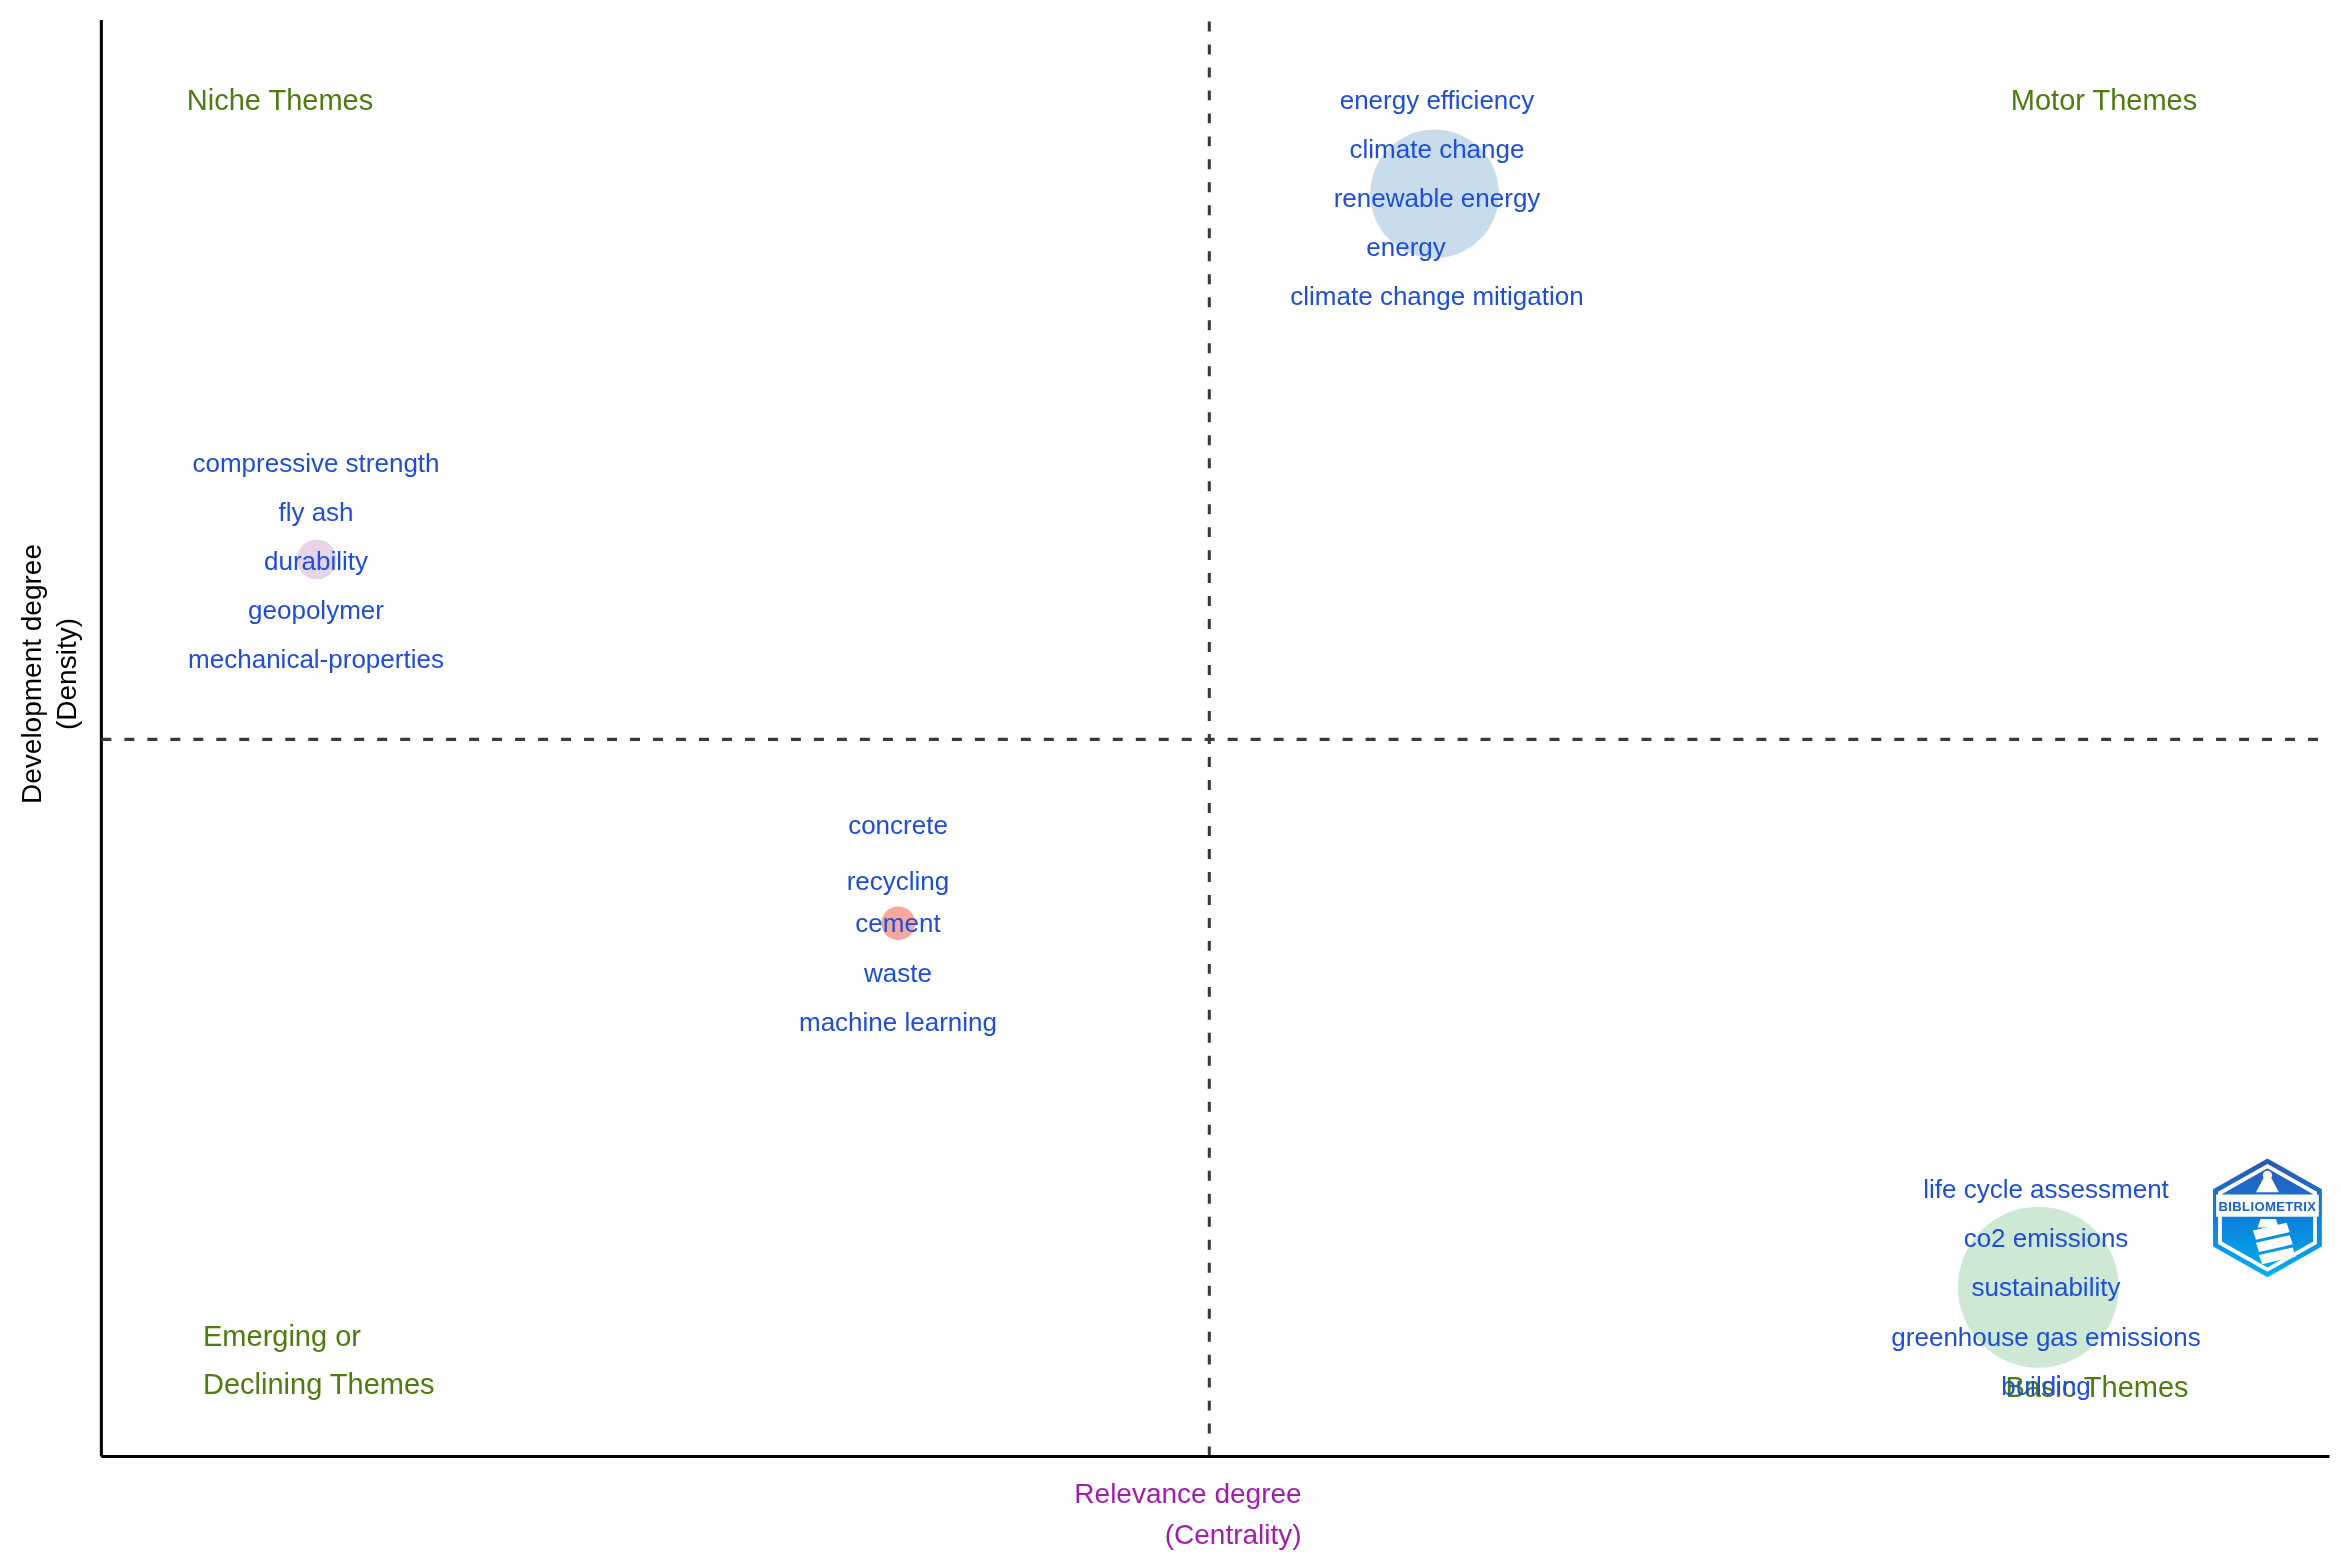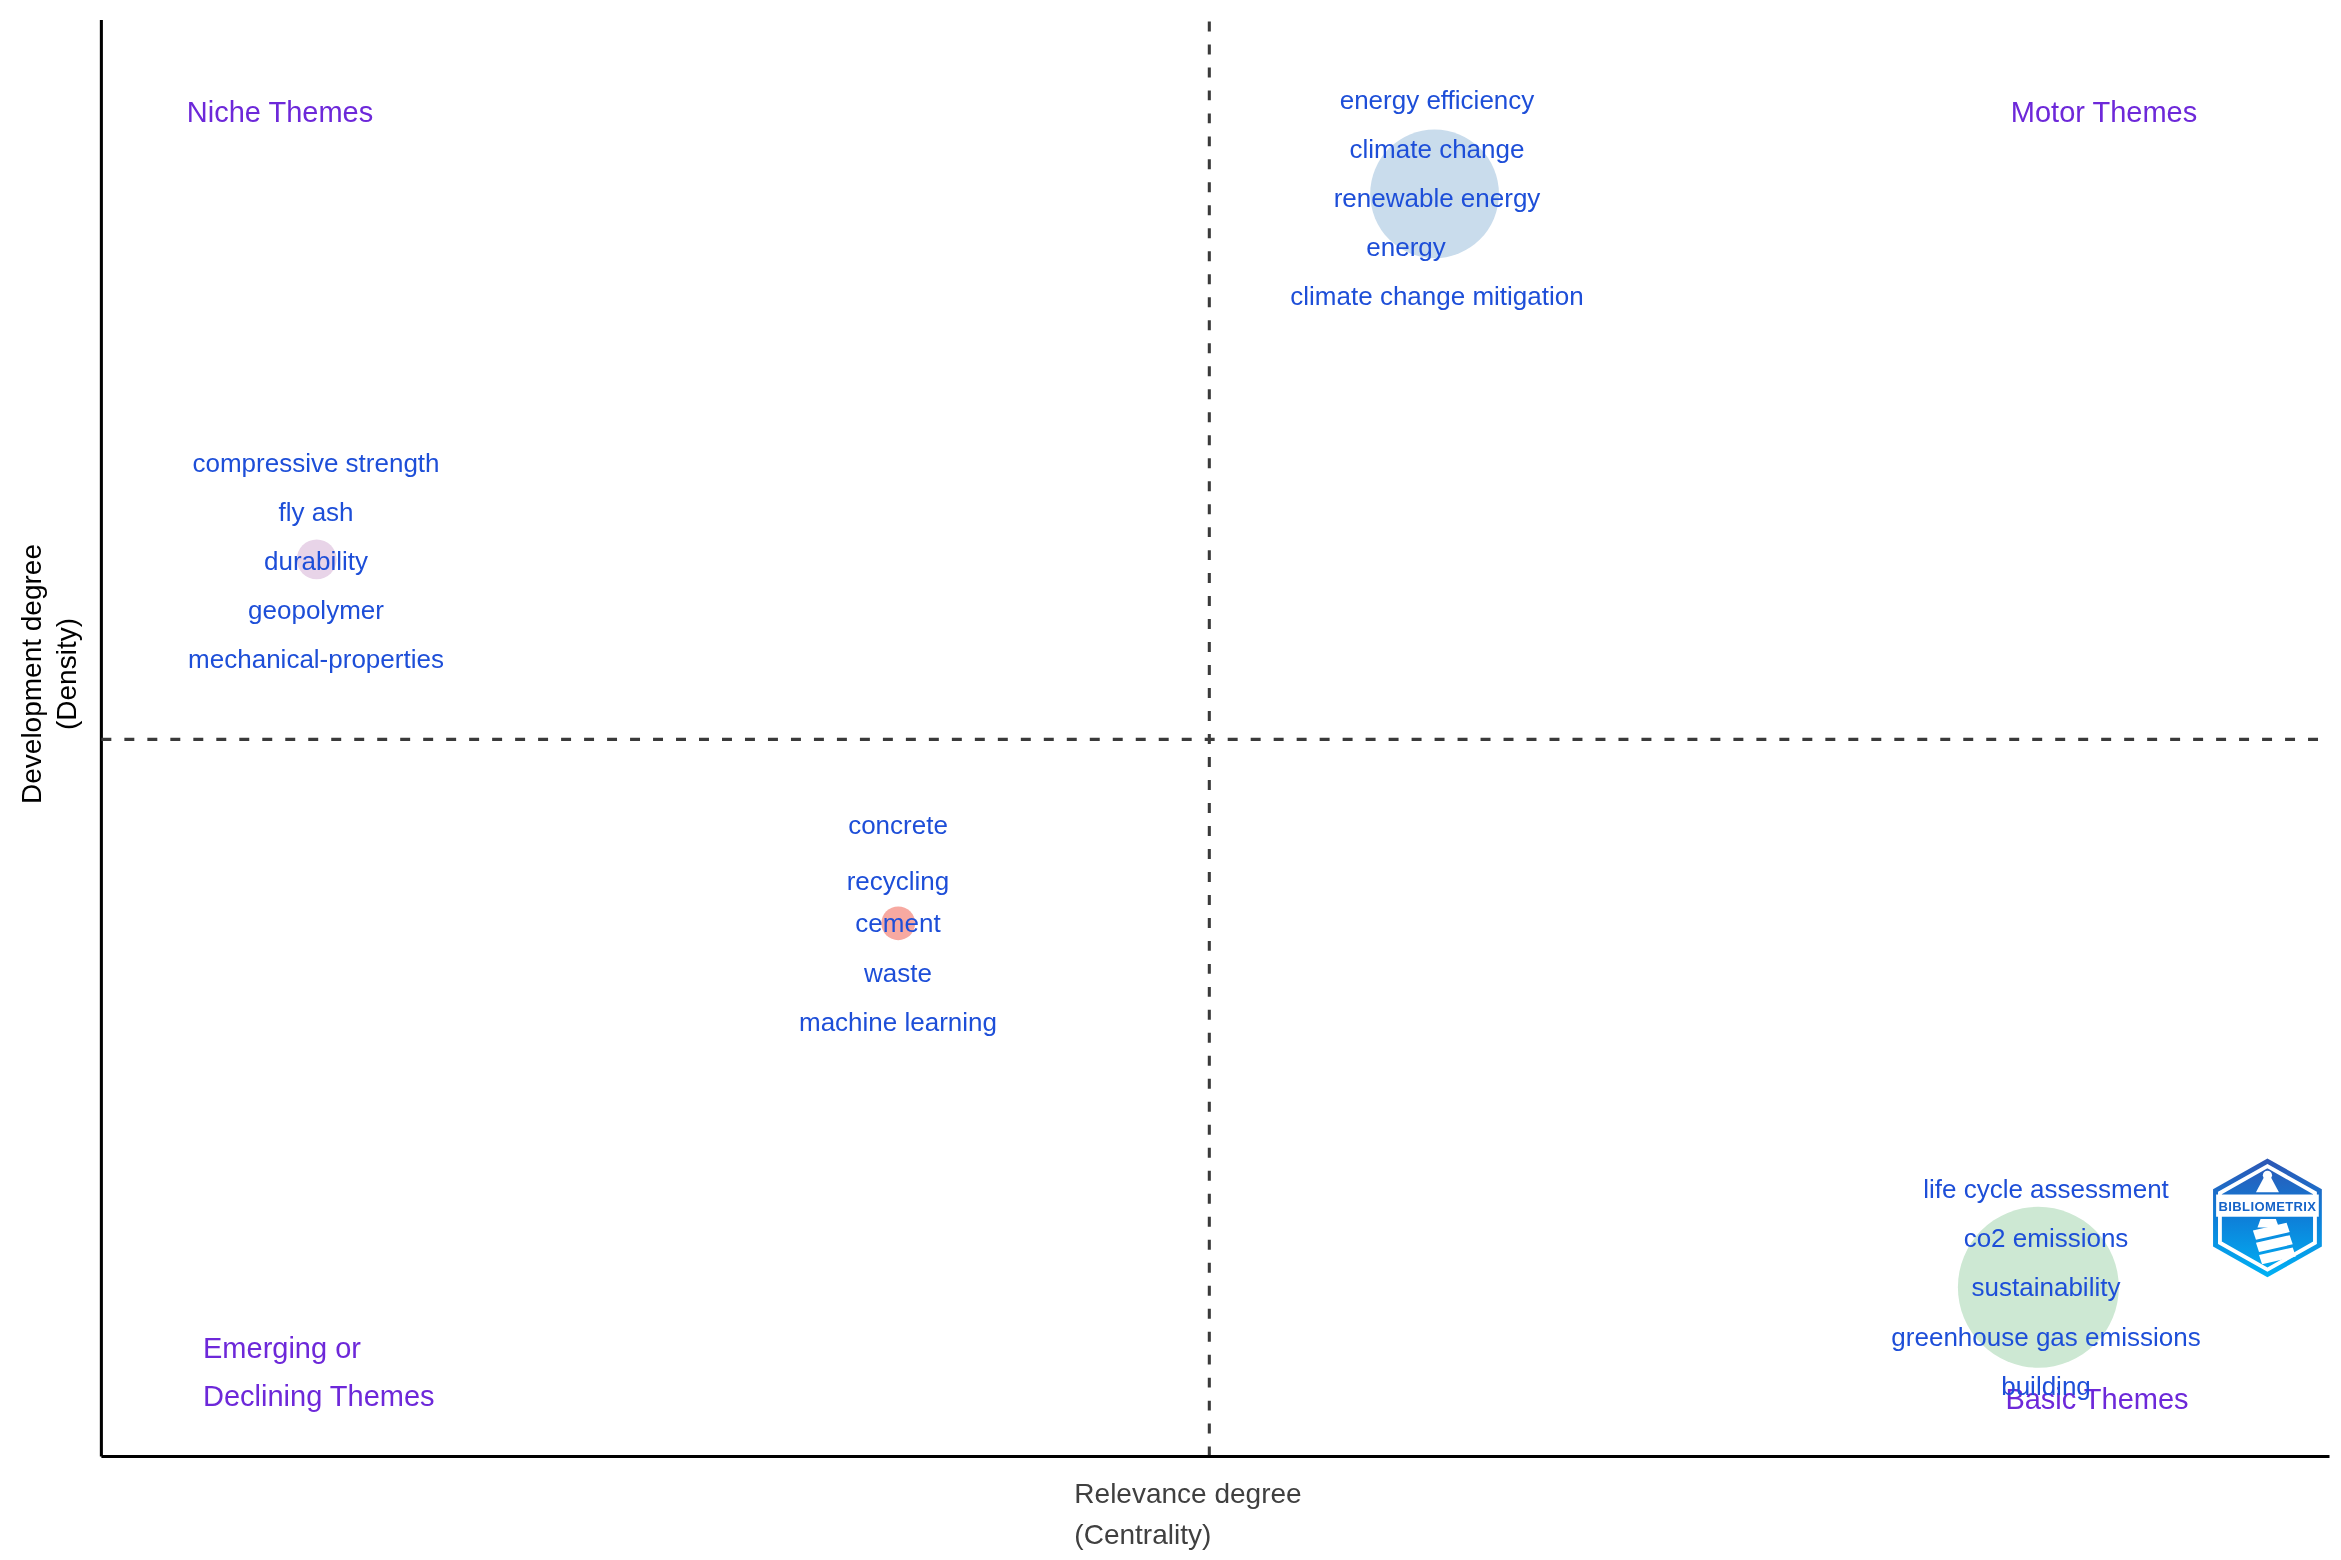--- a/index.html
+++ b/index.html
@@ -7,30 +7,30 @@
     position:relative;width:2342px;height:1560px;background:#ffffff;
     font-family:"Liberation Sans",sans-serif;overflow:hidden;
   }
   #chart-svg{position:absolute;left:0;top:0;width:2342px;height:1560px;}
   .layer{position:absolute;left:0;top:0;width:100%;height:100%;pointer-events:none;}
   .word{
     position:absolute;transform:translate(-50%,-50%);
     font-size:26px;color:#1d4ed8;white-space:nowrap;line-height:1;
   }
   .quad-label{
-    position:absolute;font-size:29px;color:#6d28d9;white-space:nowrap;line-height:1;margin-top:12px;
+    position:absolute;font-size:29px;color:#4d7c0f;white-space:nowrap;line-height:1;
   }
   .quad-center{transform:translate(-50%,-50%);}
   .quad-label-niche{left:280px;top:100px;}
   .quad-label-motor{left:2104px;top:100px;}
   .quad-label-emerging{left:203px;top:1312px;line-height:48px;}
   .quad-label-basic{left:2097px;top:1387px;}
   .xaxis-title{
     position:absolute;left:1188px;top:1514px;transform:translate(-50%,-50%);
-    font-size:28px;color:#404040;text-align:left;line-height:41px;white-space:nowrap;
+    font-size:28px;color:#a21caf;text-align:right;line-height:41px;white-space:nowrap;
   }
   .yaxis-title{
     position:absolute;left:49px;top:674px;transform:translate(-50%,-50%) rotate(-90deg);
     font-size:28px;color:#000000;text-align:center;line-height:35px;white-space:nowrap;
   }
 </style>
 </head>
 <body>
 
 <div class="stage">

